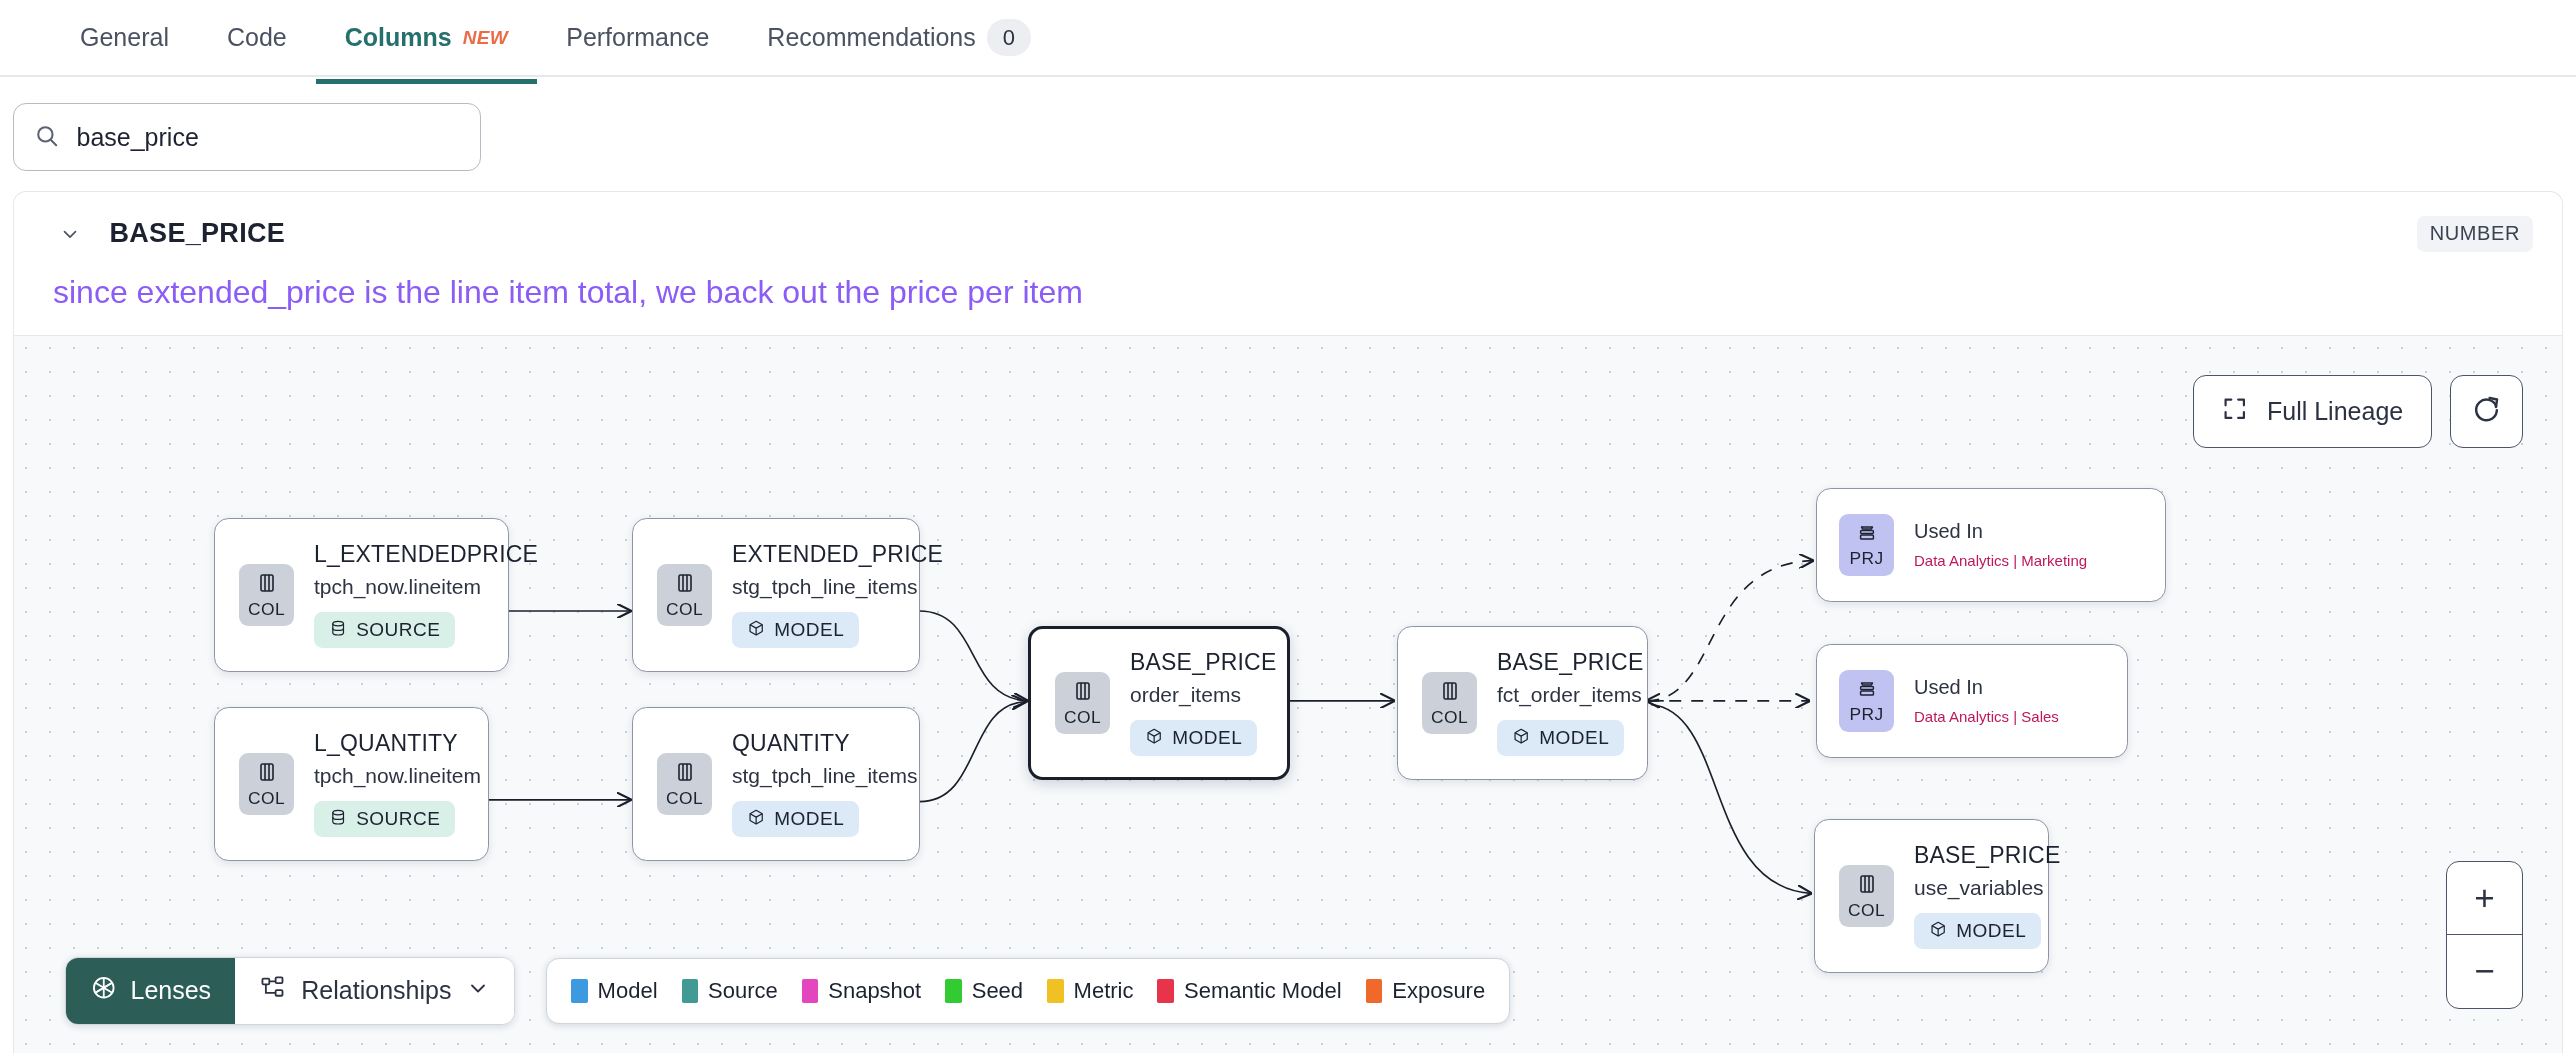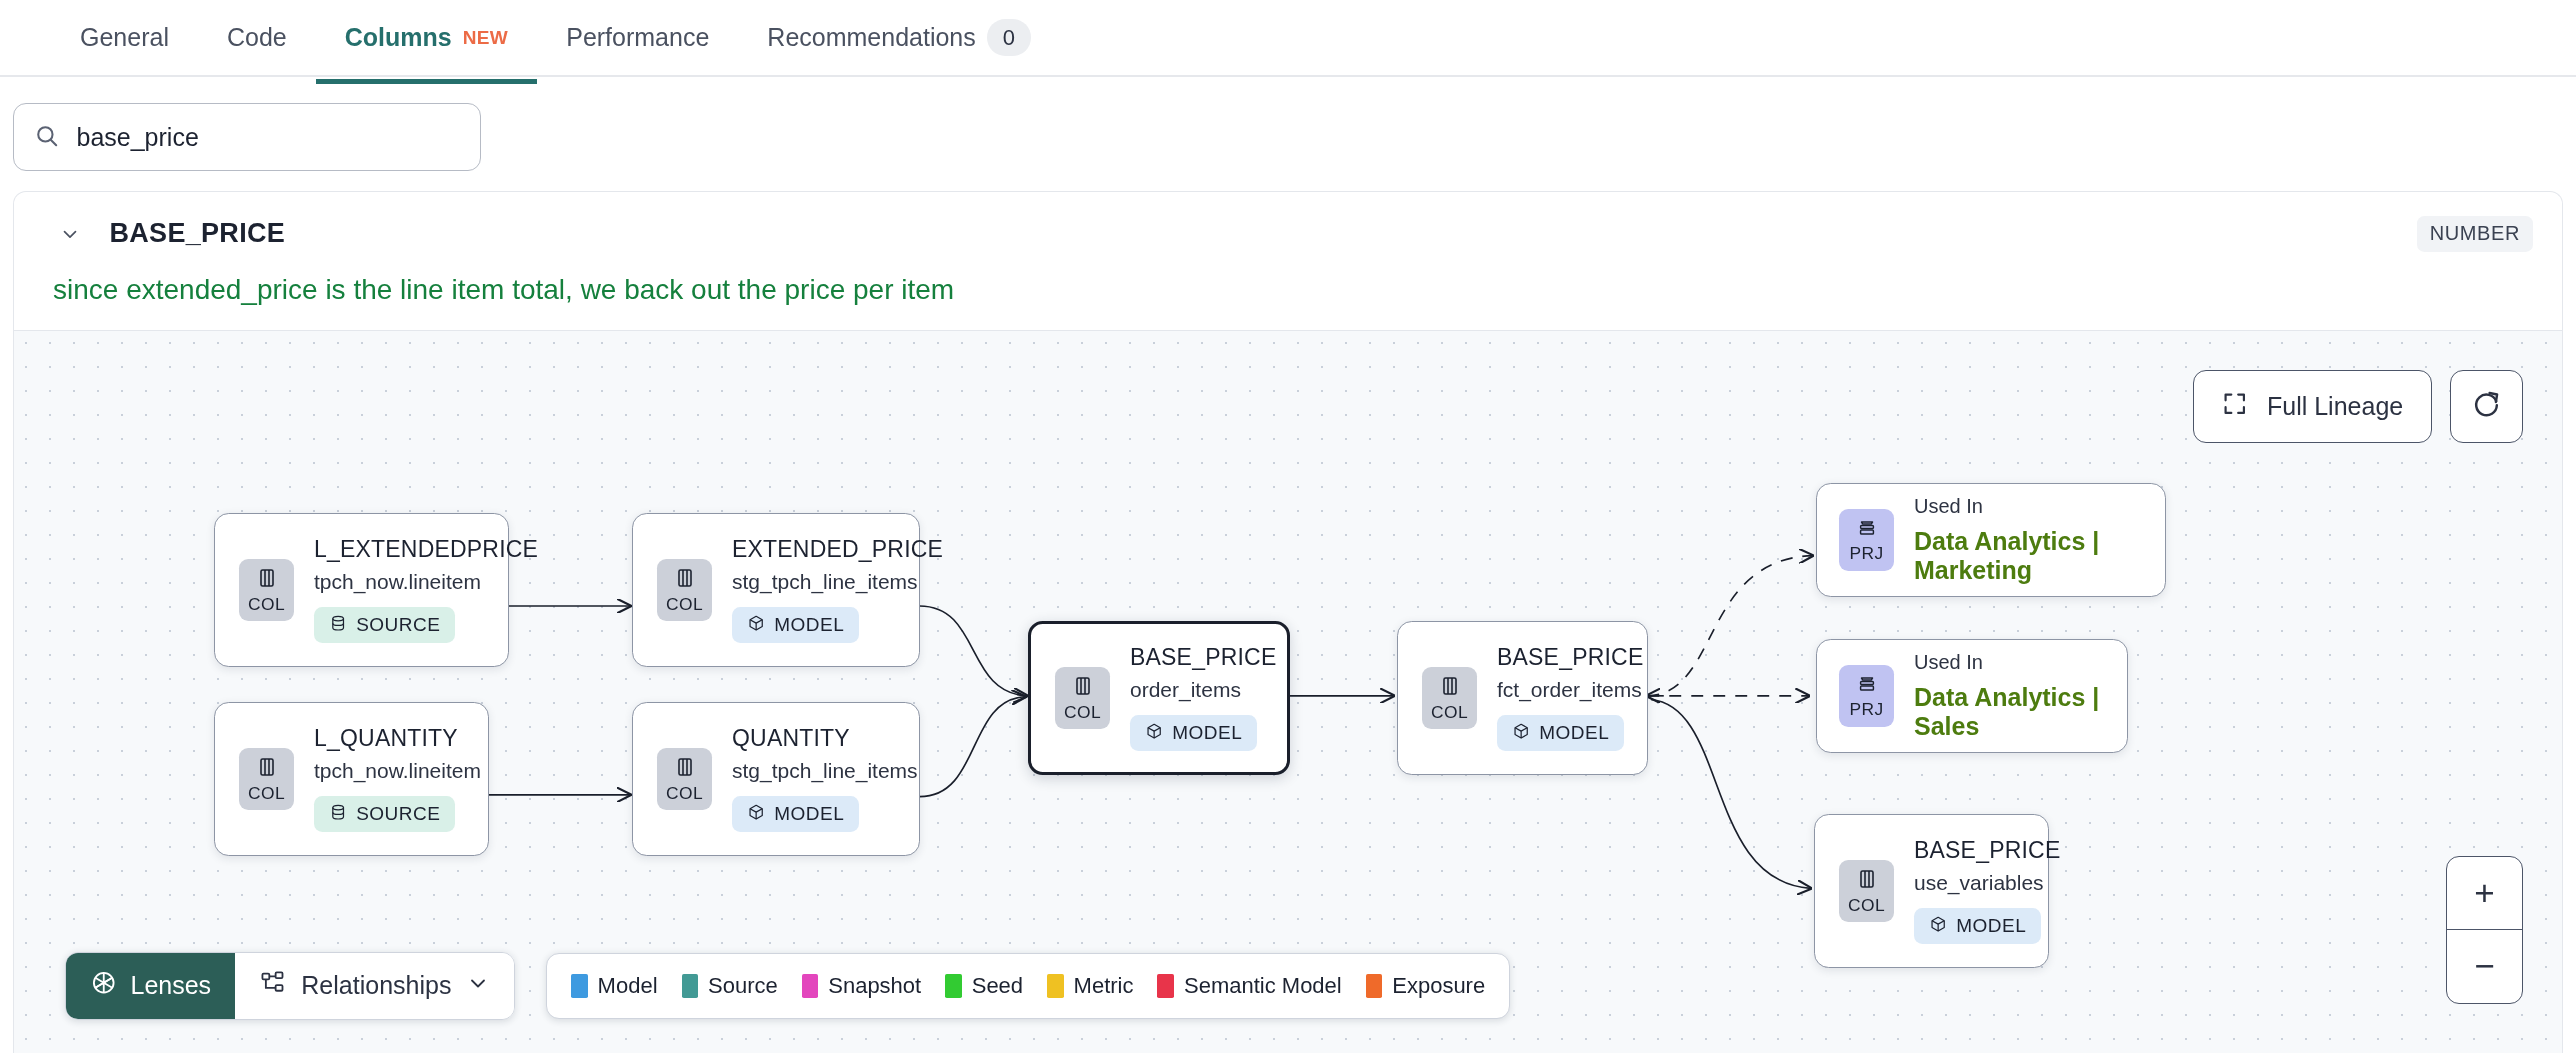--- a/index.html
+++ b/index.html
@@ -38,20 +38,21 @@
     position: absolute;
     left: 0; right: 0; bottom: -2.8px;
     height: 5.5px;
     background: #256f6c;
   }
   .tab-new {
     font-size: 19px;
     font-weight: bold;
     color: #ec6b46;
     letter-spacing: 0.4px;
+    font-style: italic;
   }
   .tab-count {
     display: inline-flex;
     align-items: center;
     justify-content: center;
     min-width: 44px;
     height: 37px;
     padding: 0 13px;
     border-radius: 18.3px;
     background: #eceef1;
@@ -111,22 +112,22 @@
     margin-left: auto;
     font-size: 20px;
     color: #3b4252;
     background: #f1f3f6;
     border-radius: 7.3px;
     padding: 6.4px 13px;
     letter-spacing: 0.6px;
   }
   .coldesc {
     padding: 16.5px 29px 24px 39px;
-    font-size: 28px;
-    color: #15803d;
+    font-size: 32px;
+    color: #8b5cf6;
   }
 
   
   .canvas {
     position: relative;
     margin: 0 13px;
     height: 727px;
     background-color: #f7f9fb;
     background-image: radial-gradient(#c9d0da 1.3px, transparent 1.3px);
     background-size: 24px 24px;
@@ -201,21 +202,21 @@
     font-size: 19px;
     letter-spacing: 0.5px;
     color: #1c2230;
   }
   .ntag.model  { background: #dceaf8; }
   .ntag.source { background: #d9f0e8; }
   
   .node.prjnode { padding-left: 22px; }
   .prjbody { padding-left: 20px; display: flex; flex-direction: column; gap: 9.2px; }
   .prj-kicker { font-size: 20px; color: #2d3342; }
-  .prj-name { font-size: 25px; color: #4d7c0f; font-weight: bold; }
+  .prj-name { font-size: 15px; color: #be185d; }
 
   
   .topright {
     position: absolute;
     top: 39px; right: 39px;
     display: flex;
     gap: 18.3px;
     border-radius: 21px;
   }
   .btn-lineage {

